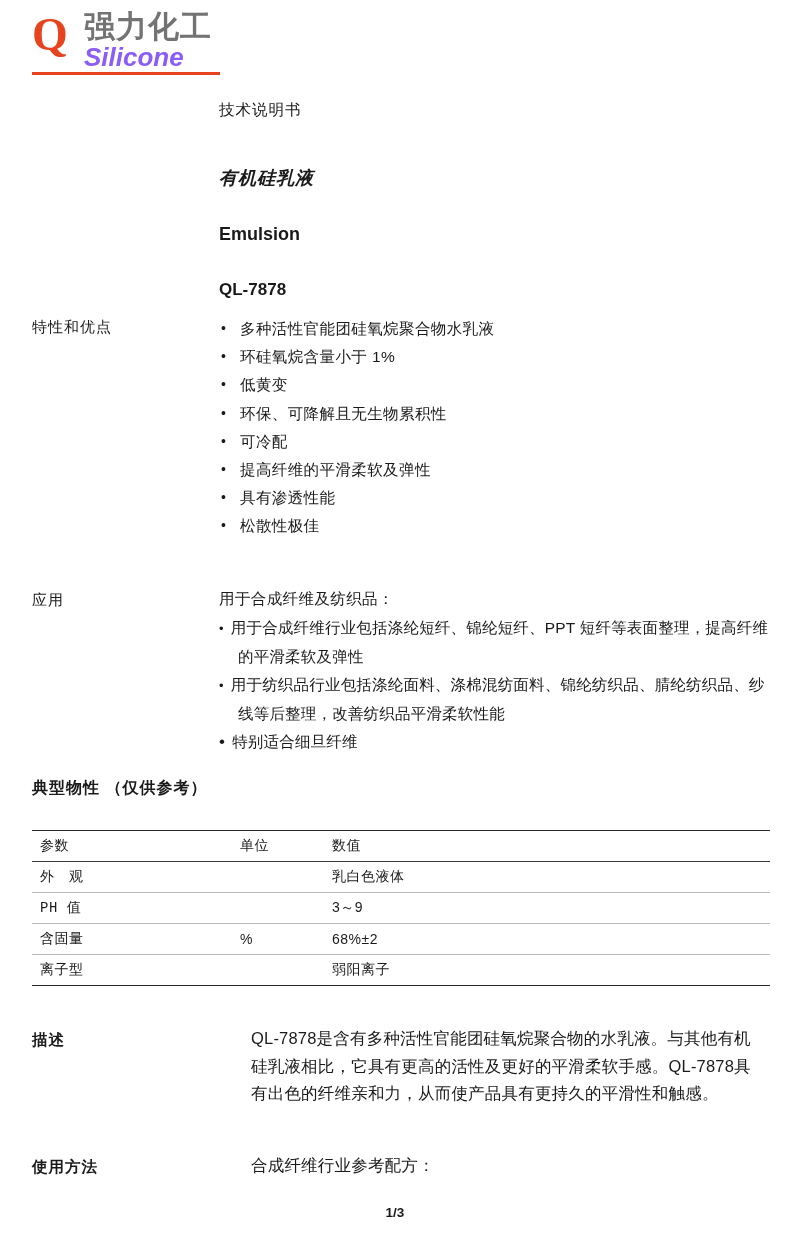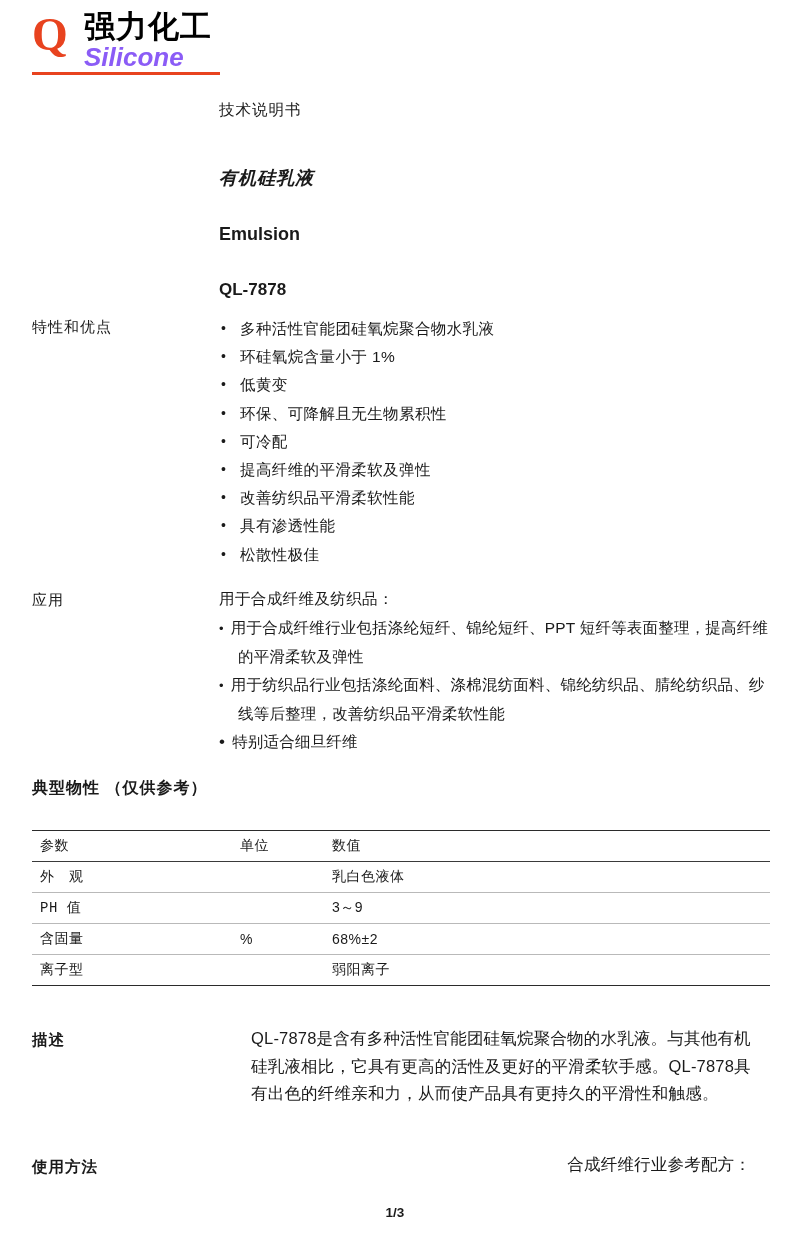--- a/index.html
+++ b/index.html
@@ -36,21 +36,21 @@
     line-height: 46px;
     letter-spacing: -2px;
   }
   .logo-cn {
     position: absolute;
     left: 52px;
     top: 0px;
     font-family: "Liberation Sans", sans-serif;
     font-size: 31px;
     font-weight: bold;
-    color: #000000;
+    color: #737373;
     line-height: 34px;
     letter-spacing: 1px;
   }
   .logo-si {
     position: absolute;
     left: 52px;
     top: 33px;
     font-family: Liberation Sans, sans-serif;
     font-size: 26px;
     font-style: italic;
@@ -231,25 +231,24 @@
     font-family: Liberation Sans, sans-serif;
     font-size: 16.5px;
     line-height: 27.5px;
     letter-spacing: 0.2px;
   }
   .usage {
     position: absolute;
     left: 251px;
     top: 1152px;
     width: 500px;
-    font-family: Liberation Mono, monospace;
+    font-family: Liberation Sans, sans-serif;
     font-size: 16.5px;
     line-height: 27px;
     letter-spacing: 0.2px;
-    text-align: right;
   }
 
   .page-num {
     position: absolute;
     left: 0;
     top: 1205px;
     width: 790px;
     text-align: center;
     font-size: 13.5px;
     font-weight: bold;
@@ -273,21 +272,20 @@
   <div class="product-code">QL-7878</div>
 
   <div class="side-label" id="label-features">特性和优点</div>
   <ul class="features">
     <li>多种活性官能团硅氧烷聚合物水乳液</li>
     <li>环硅氧烷含量小于 1%</li>
     <li>低黄变</li>
     <li>环保、可降解且无生物累积性</li>
     <li>可冷配</li>
     <li>提高纤维的平滑柔软及弹性</li>
-    <li>改善纺织品平滑柔软性能</li>
     <li>具有渗透性能</li>
     <li>松散性极佳</li>
   </ul>
 
   <div class="side-label" id="label-applications">应用</div>
   <div class="applications">
     <p class="lead">用于合成纤维及纺织品：</p>
     <ul>
       <li>用于合成纤维行业包括涤纶短纤、锦纶短纤、PPT 短纤等表面整理，提高纤维的平滑柔软及弹性</li>
       <li>用于纺织品行业包括涤纶面料、涤棉混纺面料、锦纶纺织品、腈纶纺织品、纱线等后整理，改善纺织品平滑柔软性能</li>

